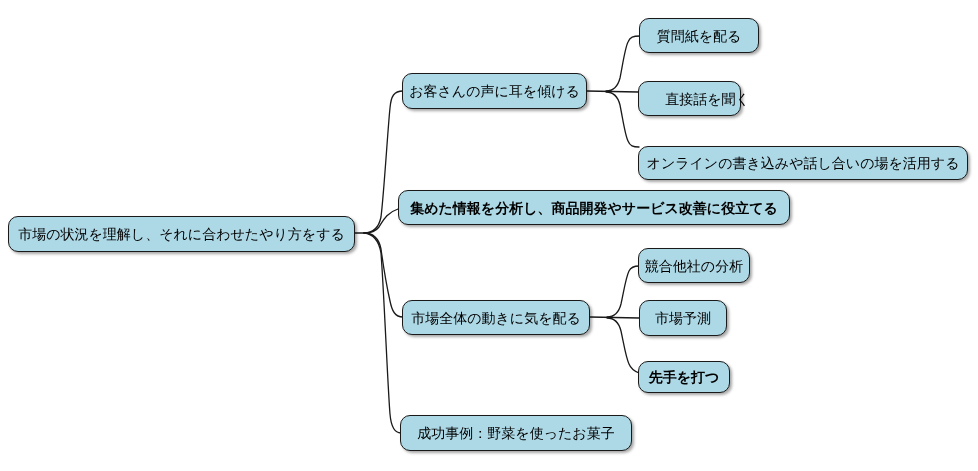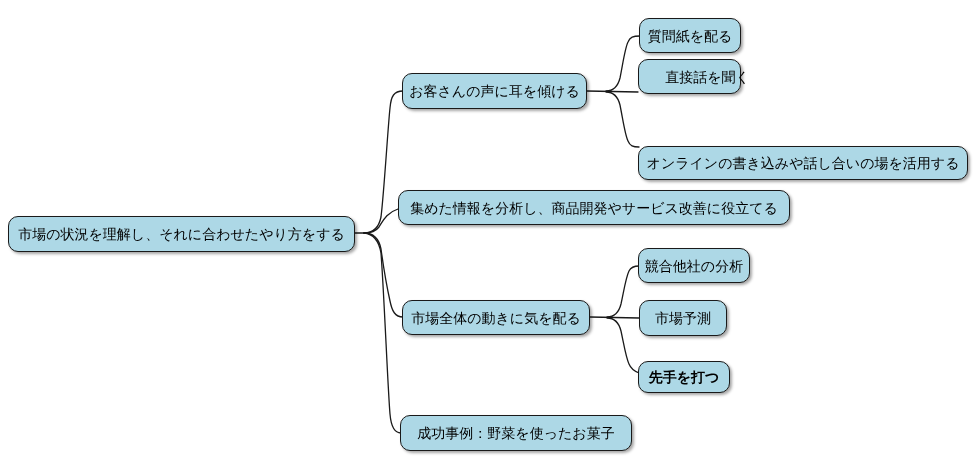--- a/index.html
+++ b/index.html
@@ -65,25 +65,25 @@
     <path d="M 590 317 L 639 318"></path>
 
     <path d="M 607 317 C 615 317 619 312 621 304 C 624 290 626 277 629 271 C 631 267 634 266 639 266"></path>
 
     <path d="M 607 318 C 615 318 619 323 621 331 C 624 345 626 358 629 364 C 631 369 634 371 639 373"></path>
   </svg>
 
   <div class="node" style="left:8px; top:216px; width:347px; height:36px;text-align:center;">市場の状況を理解し、それに合わせたやり方をする</div>
 
   <div class="node" style="left:402px; top:73px; width:185px; height:36px;">お客さんの声に耳を傾ける</div>
-  <div class="node" style="left:639px; top:18px; width:102px; height:35px;">質問紙を配る</div>
-  <div class="node" style="left:638px; top:59px; width:103px; height:35px;padding-left:44px;">直接話を聞く</div>
+  <div class="node" style="left:639px; top:18px; width:120px; height:35px;">質問紙を配る</div>
+  <div class="node" style="left:638px; top:81px; width:103px; height:35px;padding-left:44px;">直接話を聞く</div>
   <div class="node" style="left:638px; top:130px; width:330px; height:34px;margin-top:16px;">オンラインの書き込みや話し合いの場を活用する</div>
 
-  <div class="node" style="left:398px; top:190px; width:392px; height:35px;">集めた情報を分析し、商品開発やサービス改善に役立てる</div>
+  <div class="node" style="left:398px; top:190px; width:392px; height:35px;font-weight:bold;">集めた情報を分析し、商品開発やサービス改善に役立てる</div>
 
   <div class="node" style="left:402px; top:300px; width:188px; height:35px;">市場全体の動きに気を配る</div>
   <div class="node" style="left:638px; top:248px; width:112px; height:35px;">競合他社の分析</div>
   <div class="node" style="left:639px; top:300px; width:88px; height:36px;">市場予測</div>
   <div class="node" style="left:638px; top:361px; width:92px; height:32px;font-weight:bold;">先手を打つ</div>
 
   <div class="node" style="left:400px; top:415px; width:232px; height:36px;">成功事例：野菜を使ったお菓子</div>
 
 </div>
 

